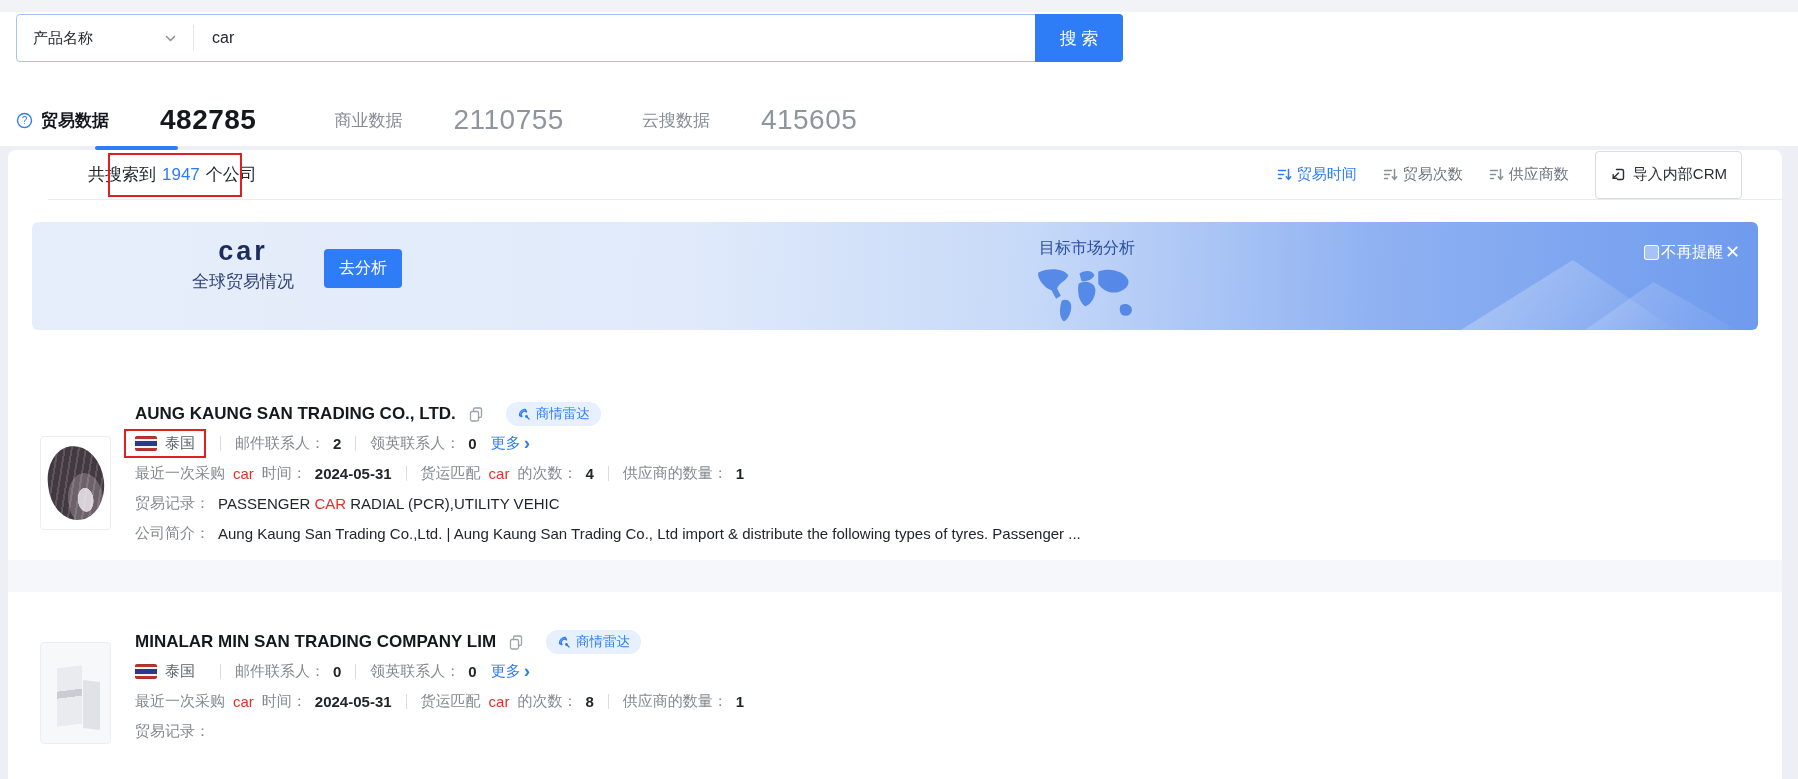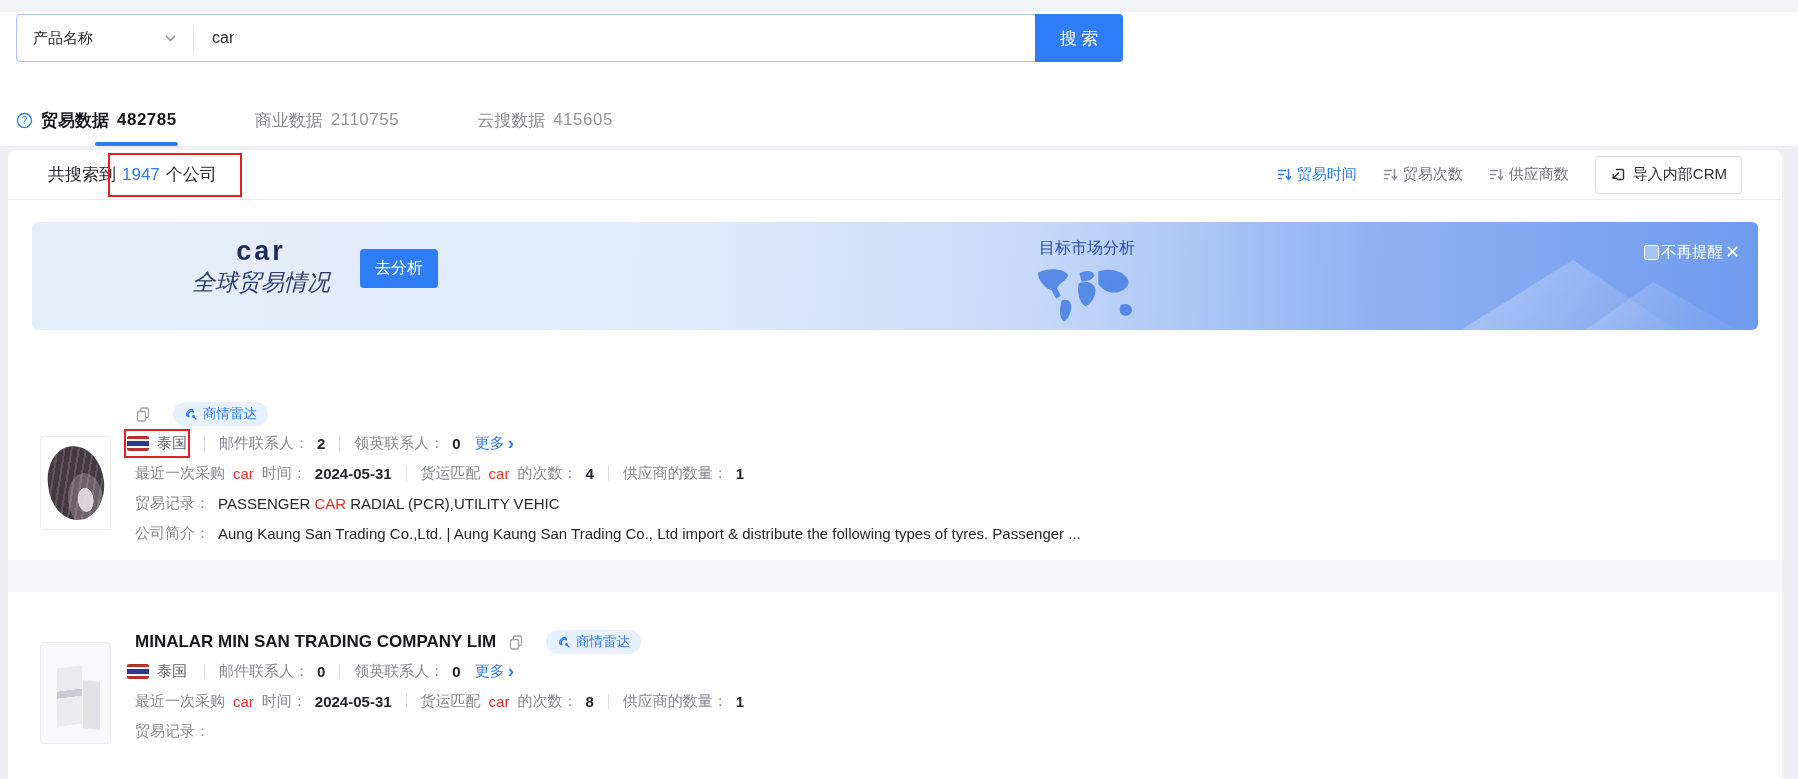--- a/index.html
+++ b/index.html
@@ -14,47 +14,47 @@
   .search-select { width:176px; display:flex; align-items:center; justify-content:space-between; padding:0 16px; cursor:pointer; }
   .search-select-label { font-size:15px; color:#23272e; }
   .select-caret { color:#8a9099; display:flex; }
   .search-sep { width:1px; background:#e3e6ea; margin:10px 0; }
   .search-input { flex:1; border:none; outline:none; font-size:16px; color:#23272e; padding:0 18px; font-family:"Liberation Sans", sans-serif; }
   .search-btn { width:88px; margin:-1px; border:none; background:#2e7cf6; color:#ffffff; font-size:17px; border-radius:0 4px 4px 0; cursor:pointer; font-family:"Liberation Sans", sans-serif; }
 
   .tabs { position:absolute; left:16px; top:88px; display:flex; gap:78px; align-items:center; height:40px; }
   .tab { display:flex; align-items:center; gap:8px; cursor:pointer; position:relative; }
   .tab-label { font-size:17px; color:#878d96; }
-  .tab-count { font-size:17px; color:#8f959e; letter-spacing:0.5px; }
+  .tab-count { font-size:28px; color:#8f959e; letter-spacing:0.5px;margin-left:43px; }
   .tab.active .tab-label { color:#15181c; font-weight:700; }
   .tab.active .tab-count { color:#15181c; font-weight:700; }
   .tab.active .underline { position:absolute; left:79px; bottom:-14px; width:83px; height:4px; background:#2e7cf6; border-radius:2px; }
 
   
   .panel { position:absolute; left:8px; right:16px; top:150px; bottom:0; background:#fff; border-radius:8px 8px 0 0; }
-  .panel-head { height:50px; display:flex; align-items:center; justify-content:space-between; padding:0 40px; border-bottom:1px solid #e9ebef; }
+  .panel-head { height:50px; display:flex; align-items:center; justify-content:space-between; padding:0 40px; border-bottom:1px solid #e9ebef;margin-left:40px; }
   .found { display:flex; align-items:center; gap:6px; font-size:17px; color:#23272e; }
   .found-count { color:#2e7cf6; }
   .tools { display:flex; align-items:center; gap:26px; }
   .sort-item { display:flex; align-items:center; gap:5px; font-size:15px; color:#6f757d; cursor:pointer; }
   .sort-item.active { color:#2e7cf6; }
-  .crm-btn { display:flex; align-items:center; gap:7px; height:38px; padding:0 14px; border:1px solid #d8dbe0; border-radius:4px; background:#fff; font-size:15px; color:#2a2e34; cursor:pointer; font-family:"Liberation Sans", sans-serif;text-align:right; }
+  .crm-btn { display:flex; align-items:center; gap:7px; height:48px; padding:0 14px; border:1px solid #d8dbe0; border-radius:4px; background:#fff; font-size:15px; color:#2a2e34; cursor:pointer; font-family:"Liberation Sans", sans-serif;text-align:right; }
 
   .annot { position:absolute; border:2px solid #e02020; pointer-events:none; z-index:5; }
   .annot-found { left:100px; top:3px; width:134px; height:44px; }
 
   
   .banner { position:absolute; left:24px; right:24px; top:72px; height:108px; border-radius:6px; overflow:hidden;
             background:linear-gradient(92deg,#e7eefb 0%,#e0eafa 38%,#c6d9f8 58%,#8fb1f2 78%,#6f9bee 100%); }
   .deco1 { position:absolute; right:70px; bottom:-8px; width:240px; height:78px; background:linear-gradient(135deg,rgba(255,255,255,.35),rgba(255,255,255,0)); clip-path:polygon(0 100%,52% 0,100% 100%); }
   .deco2 { position:absolute; right:0px; bottom:-12px; width:190px; height:60px; background:linear-gradient(135deg,rgba(255,255,255,.22),rgba(255,255,255,0)); clip-path:polygon(0 100%,45% 0,100% 100%); }
   .b-left { position:absolute; left:160px; top:12px; display:flex; align-items:center; gap:30px; }
   .b-kw-col { display:flex; flex-direction:column; align-items:center; }
   .b-keyword { font-size:27px; font-weight:600; color:#1d2b5e; letter-spacing:3px; line-height:34px; }
-  .b-subtitle { font-size:23px; color:#2a3c72; line-height:28px;font-style:italic; }
+  .b-subtitle { font-size:17px; color:#2a3c72; line-height:28px; }
   .analyze-btn { margin-top:6px; border:none; background:#2e7cf6; color:#fff; font-size:16px; padding:9px 15px; border-radius:4px; cursor:pointer; font-family:"Liberation Sans", sans-serif; }
   .b-sec { position:absolute; top:16px; width:170px; text-align:center; }
   .b-sec-title { font-size:16px; color:#2c4da1; }
   .sec-trade { left:651px; } .sec-market { left:970px; } .sec-origin { left:1363px; }
   .mini-bars { display:flex; align-items:flex-end; justify-content:center; gap:6px; height:50px; margin-top:8px; }
   .mini-bar { width:15px; background:#7ca5ee; border-radius:1px; }
   .map-box { margin-top:6px; display:flex; justify-content:center; }
   .dismiss { position:absolute; right:18px; top:20px; display:flex; align-items:center; gap:2px; }
   .dismiss-check { width:15px; height:15px; border:1.5px solid rgba(255,255,255,.95); background:rgba(255,255,255,.35); border-radius:3px; cursor:pointer; }
   .dismiss-label { color:#fff; font-size:15.5px; cursor:pointer; }
@@ -71,21 +71,21 @@
           background-image:linear-gradient(#e9ebef 0 40%, #c9ccd3 40% 52%, #e9ebef 52% 100%); }
   .bld2 { position:absolute; left:42px; top:38px; width:17px; height:48px; background:#dfe2e7; transform:skewY(7deg); }
 
   .card { position:absolute; left:127px; right:24px; display:flex; flex-direction:column; }
   .card-1 { top:250px; } .card-2 { top:478px; }
   .name-row { display:flex; align-items:center; gap:12px; height:28px; }
   .c-name { font-size:17px; font-weight:700; color:#15181d; cursor:pointer; }
   .copy-icon { display:flex; cursor:pointer; }
   .badge { display:flex; align-items:center; gap:5px; height:24px; padding:0 11px; margin-left:10px; background:#e7f0fe; border-radius:12px; color:#2e7cf6; font-size:13.5px; cursor:pointer; }
   .meta-row { display:flex; align-items:center; gap:14px; height:30px; font-size:15px; color:#83898f; }
-  .country-wrap { display:inline-flex; align-items:center; gap:8px; padding:3px 1px; border:2px solid transparent; }
+  .country-wrap { display:inline-flex; align-items:center; gap:8px; padding:3px 9px; border:2px solid transparent; }
   .country-wrap.red { border-color:#e02020; }
   .flag-th { width:22px; height:15px; border-radius:2px; box-shadow:inset 0 0 0 1px rgba(0,0,0,.06);
              background:linear-gradient(#b5342f 0 17%, #f4f5f7 17% 33%, #2b3a8f 33% 67%, #f4f5f7 67% 83%, #b5342f 83% 100%); }
   .country-name { color:#5c6269; }
   .vdiv { width:1px; height:15px; background:#d9dce1; }
   .pair { display:flex; align-items:center; gap:8px; }
   .val { color:#22262c; font-weight:600; }
   .more { display:flex; align-items:center; gap:3px; color:#2e7cf6; cursor:pointer; }
   .more-chev { font-size:19px; line-height:14px; font-weight:700; }
   .kw { color:#e5302a; }
@@ -233,20 +233,21 @@
       <span class="dismiss-label">不再提醒</span>
       <span class="dismiss-x">✕</span>
     </div>
   </div>
 
   <div class="thumb thumb-1">
     <div class="tire"></div>
   </div>
   <div class="card card-1">
     <div class="name-row">
+      <span class="c-name">AUNG KAUNG SAN TRADING CO., LTD.</span>
       <span class="copy-icon">
         <svg width="16" height="17" viewBox="0 0 16 17">
             <g fill="#fff" stroke="#9ba1a9" stroke-width="1.3">
               <rect x="5.5" y="2" width="8" height="9.5" rx="1.5"></rect>
               <rect x="2.5" y="5.5" width="8" height="9.5" rx="1.5"></rect>
             </g>
           </svg>
       </span>
       <span class="badge">
         <svg width="14" height="14" viewBox="0 0 14 14">

